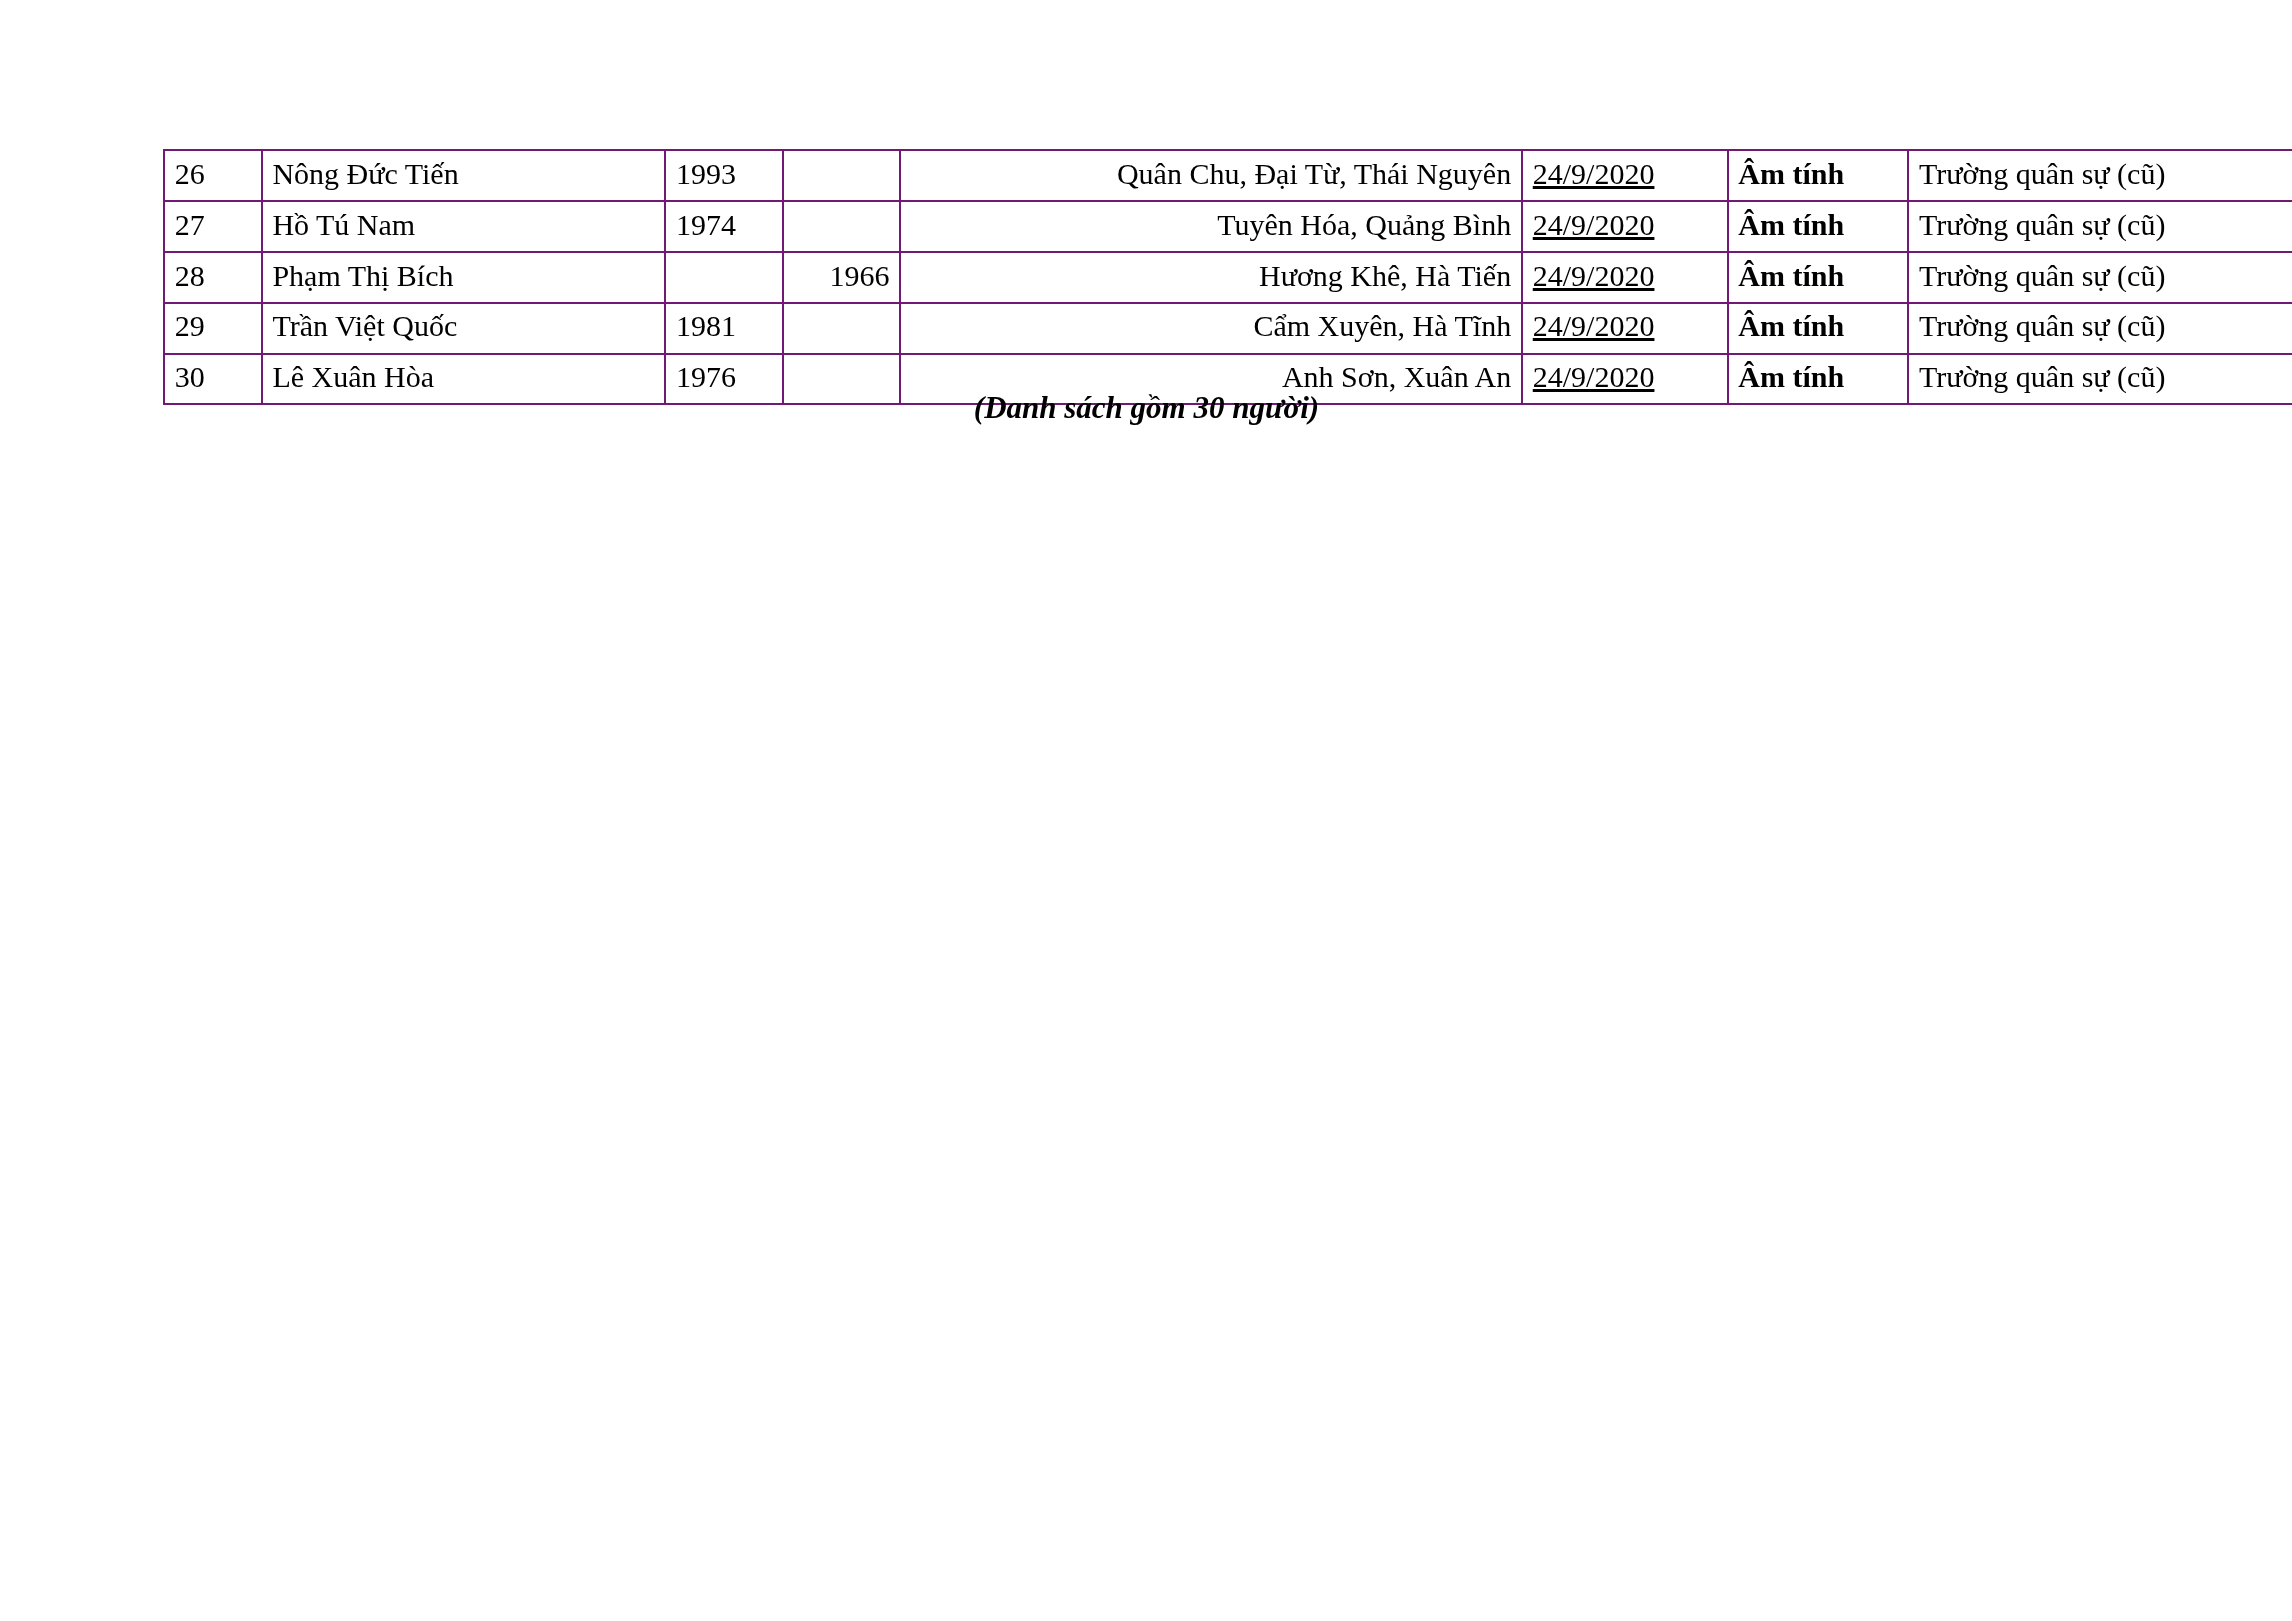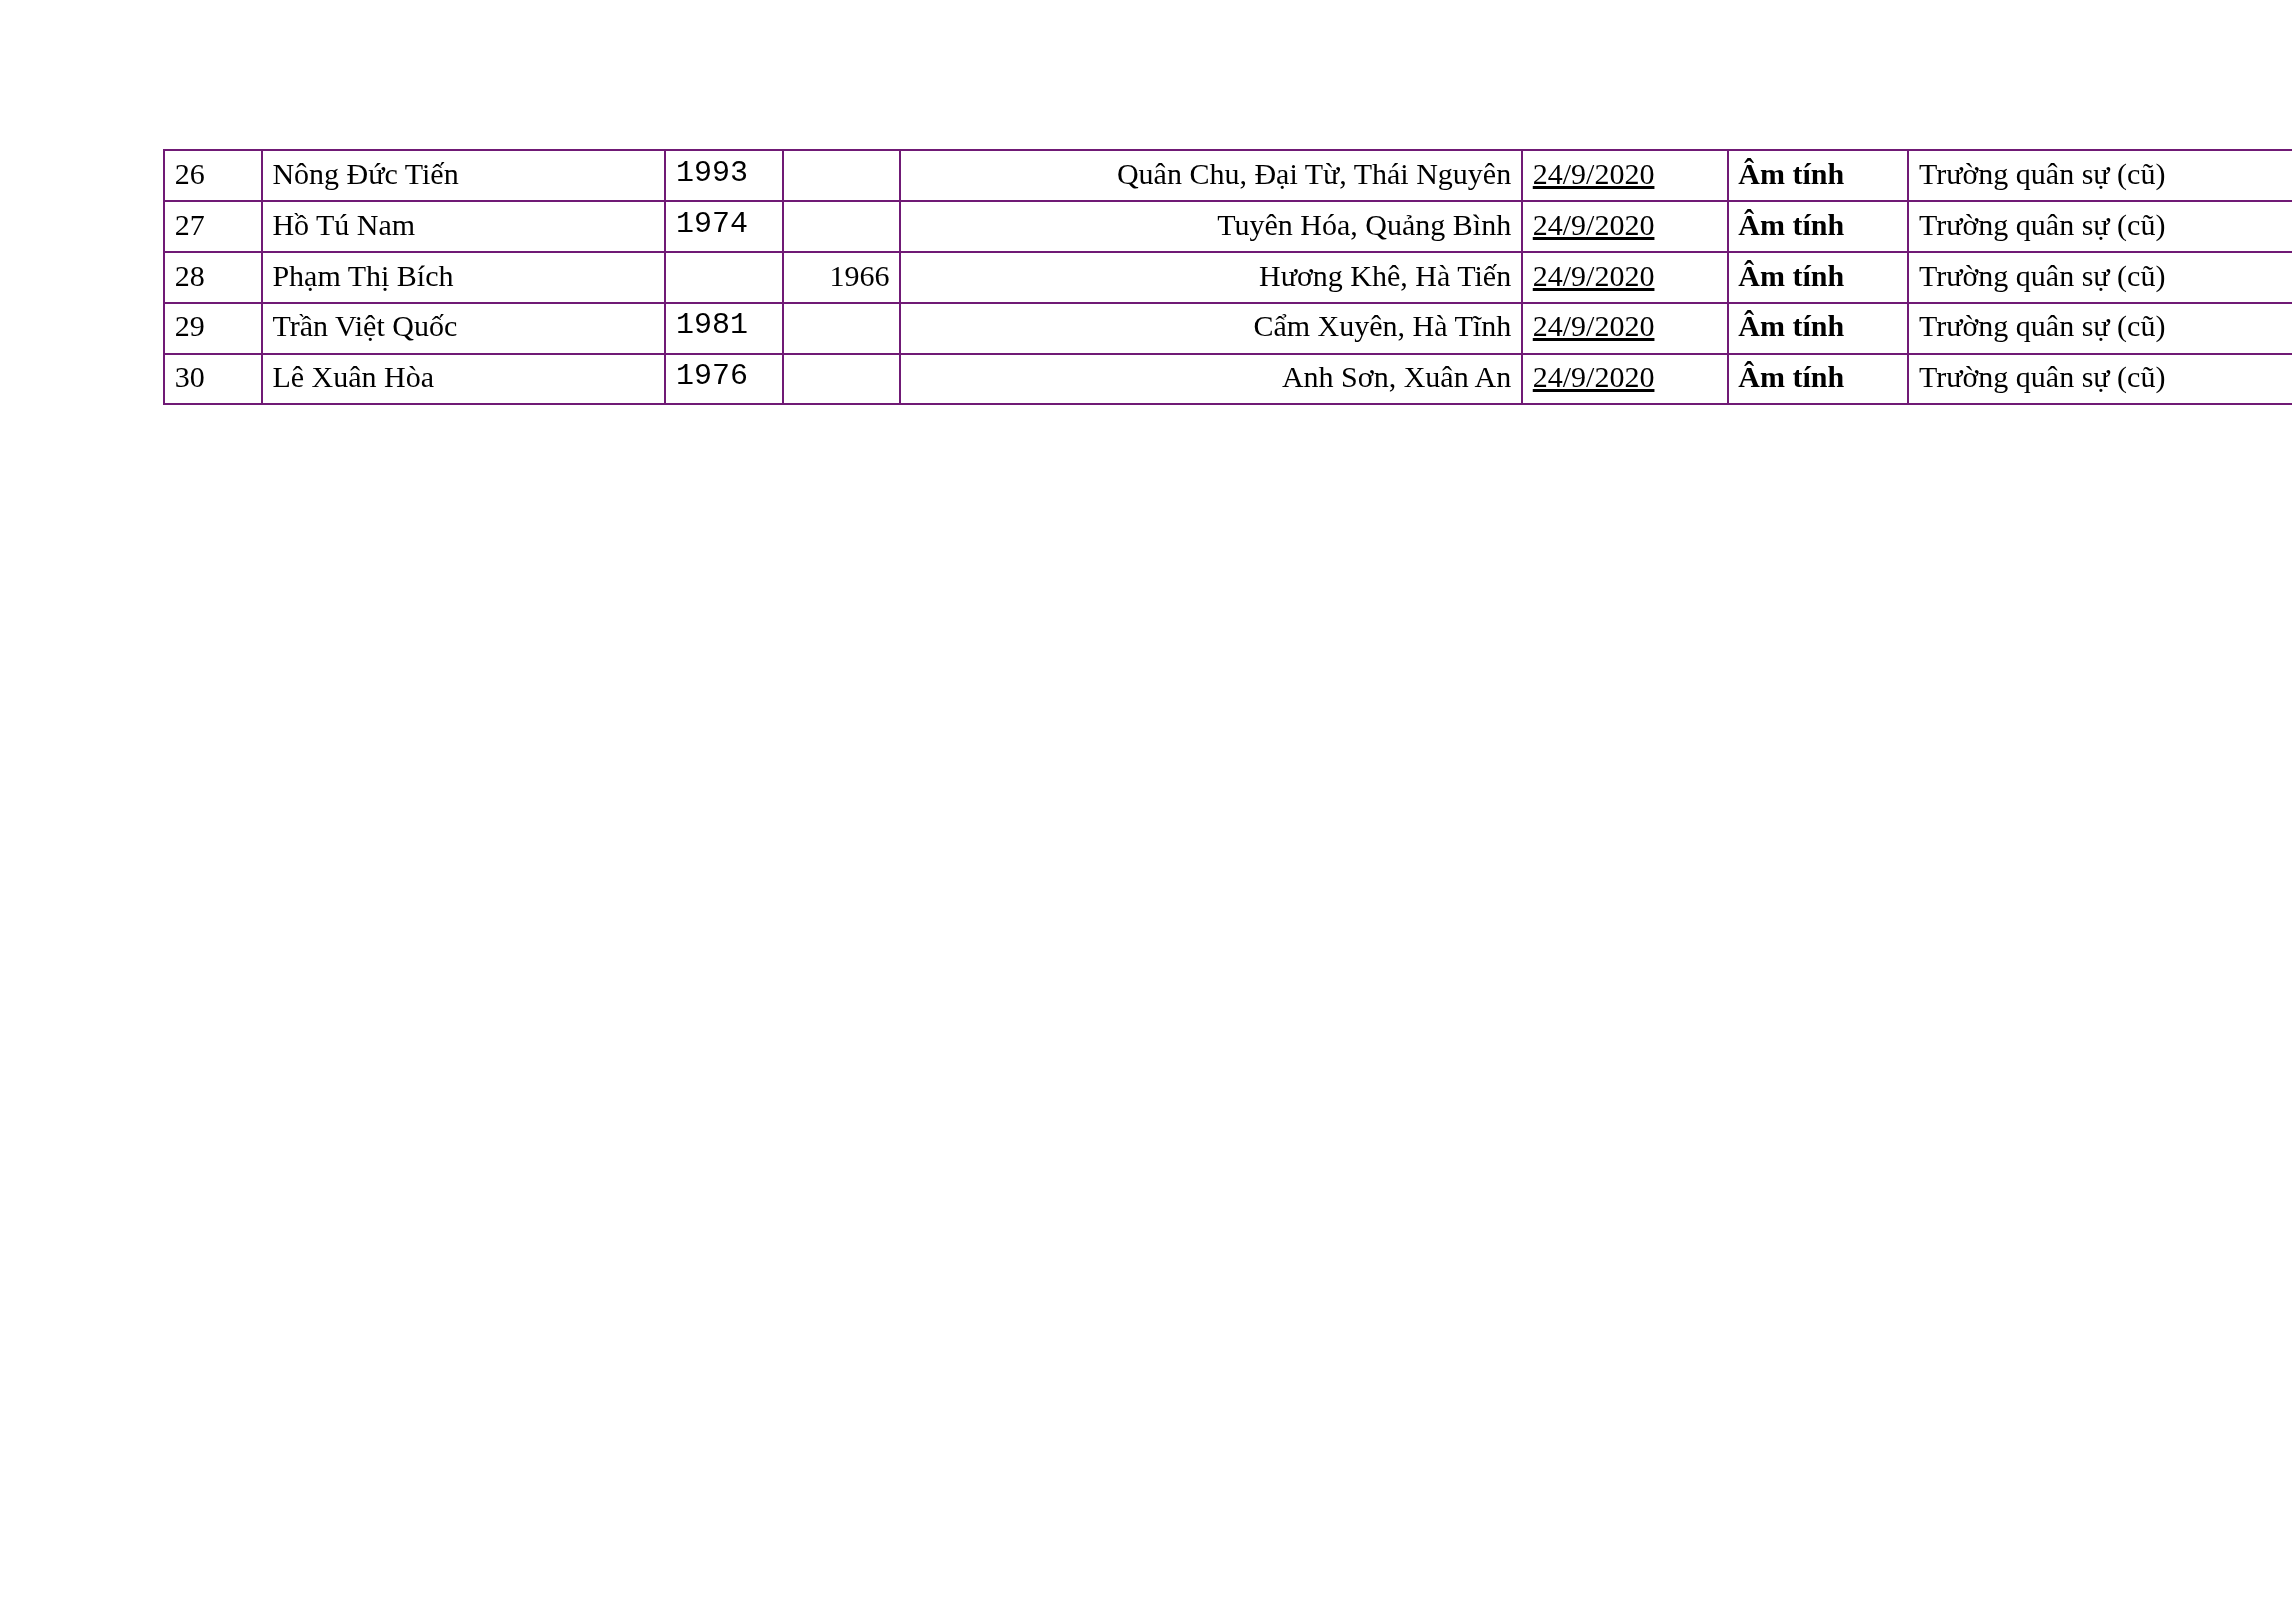--- a/index.html
+++ b/index.html
@@ -35,21 +35,21 @@
     padding: 2px 9.8px 5.9px 9.8px;
     font-size: 30px;
     line-height: 1.18;
     vertical-align: middle;
     height: 41px;
     white-space: nowrap;
     overflow: hidden;
   }
   .col-stt   { width: 76px;  text-align: left; padding-left: 11.8px; }
   .col-name  { width: 382px; text-align: left; }
-  .col-year1 { width: 96px;  text-align: left; padding-left: 11.8px; font-family: Liberation Mono, monospace; }
+  .col-year1 { width: 96px;  text-align: left; padding-left: 11.8px; }
   .col-year2 { width: 96px;  text-align: right; padding-left: 11.8px; margin-top: 16px; }
   .col-addr  { width: 600px; text-align: right; }
   .col-date  { width: 184px; text-align: left; padding-left: 11.8px; text-decoration: underline; }
   .col-res   { width: 159px; text-align: left; font-weight: bold; padding-left: 11.8px; }
   .col-note  { width: 370px; text-align: left; }
 
   .footer-note {
     position: absolute;
     left: 0;
     top: 390px;
@@ -114,15 +114,16 @@
         <td class="col-year1">1976</td>
         <td class="col-year2"></td>
         <td class="col-addr">Anh Sơn, Xuân An</td>
         <td class="col-date">24/9/2020</td>
         <td class="col-res">Âm tính</td>
         <td class="col-note">Trường quân sự (cũ)</td>
       </tr>
     </tbody>
   </table>
 
+  <div class="footer-note">(Danh sách gồm 30 người)</div>
 
 </div>
 
 
 </body></html>

